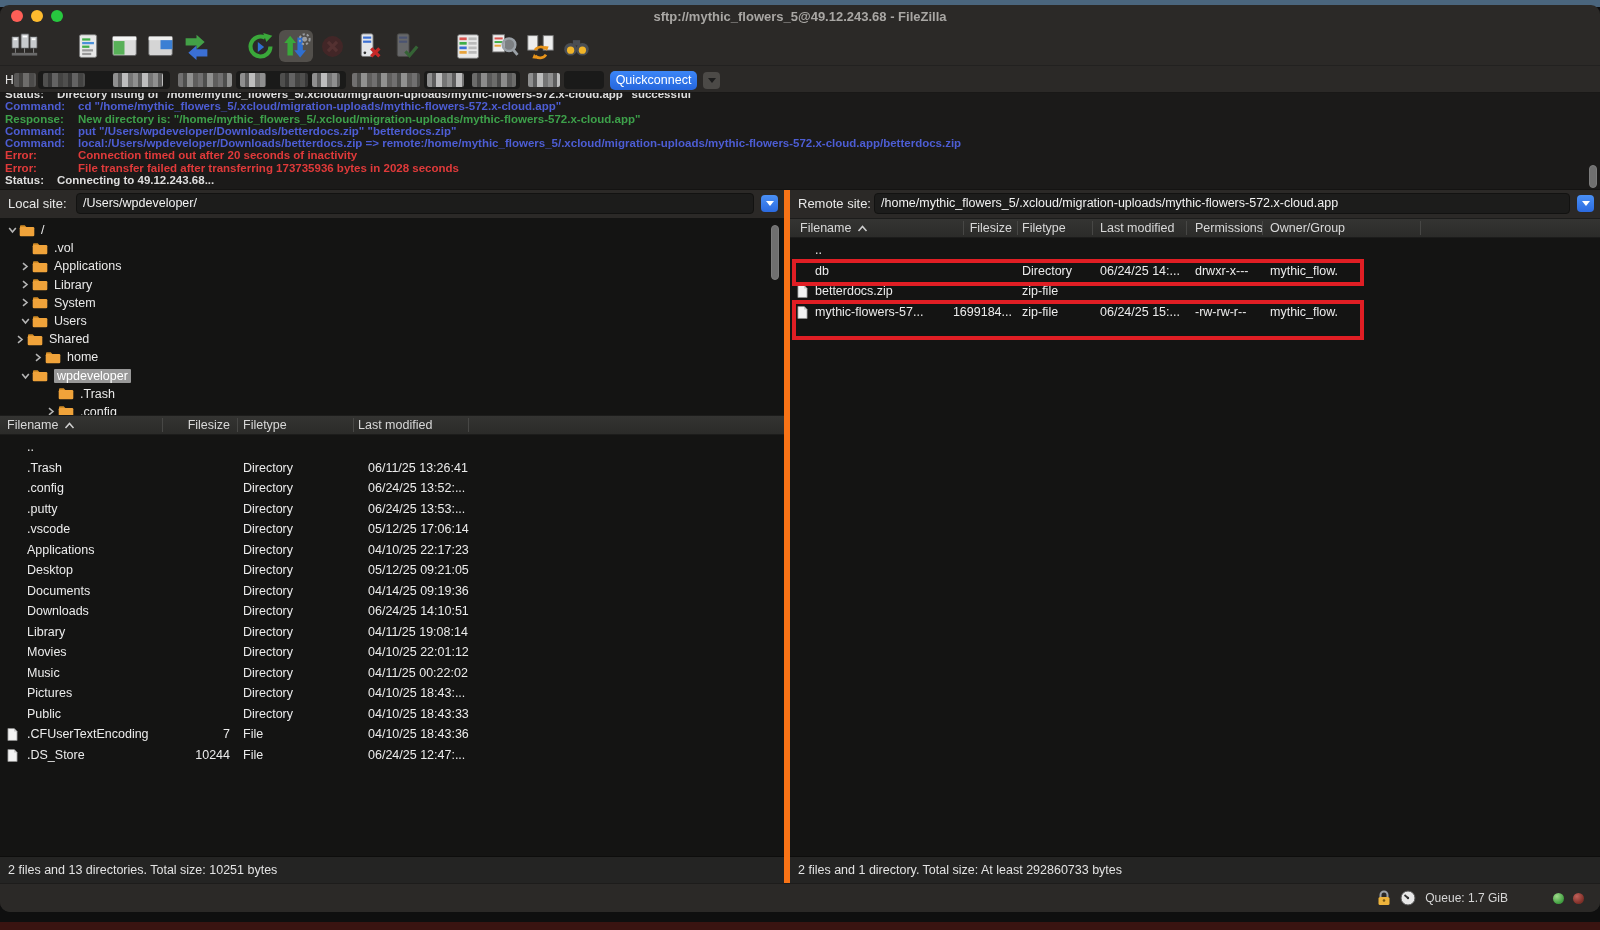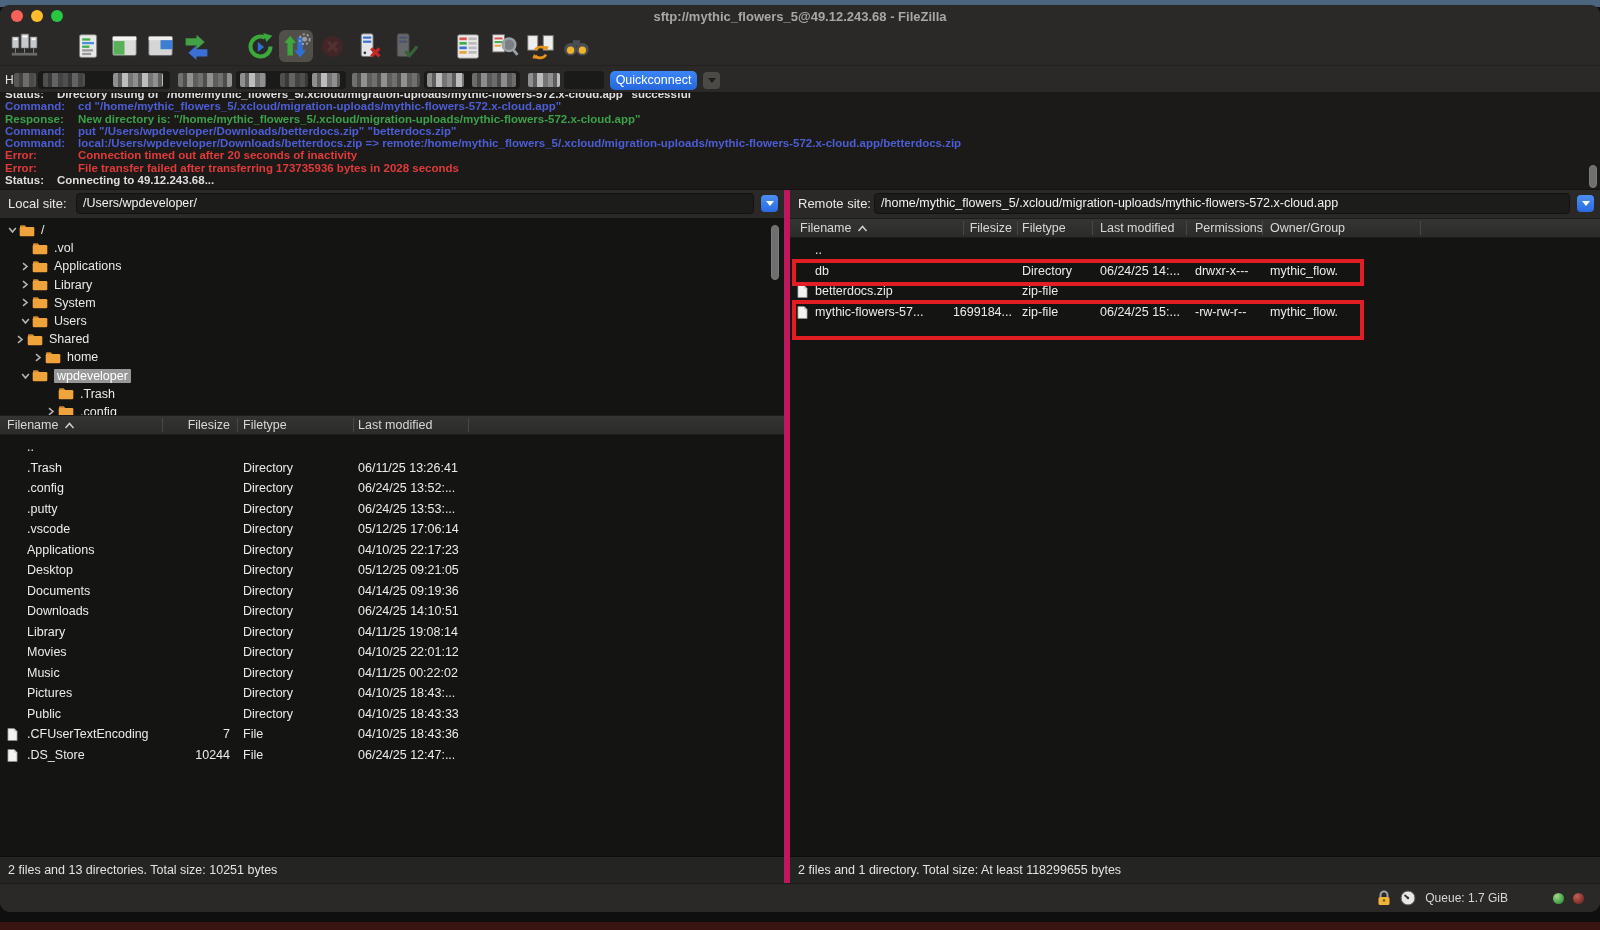--- a/index.html
+++ b/index.html
@@ -50,21 +50,21 @@
   .loglabel { width:50px; padding-left:5px; flex:none; }
   .logmsg { padding-left:28px; }
   .logline.st .logmsg { padding-left:7px; }
   .logline.st { color:#dedede; } .logline.cmd { color:var(--command); }
   .logline.resp { color:var(--response); } .logline.err { color:var(--error); }
 
   .vthumb { position:absolute; width:8px; background:#6f6f6f; border-radius:4px; border:1px solid #7c7c7c; }
   .logthumb { right:3px; top:72px; height:23px; }
 
   
-  .main { position:relative; height:693px; background:#be185d; display:flex; }
+  .main { position:relative; height:693px; background:#f97316; display:flex; }
   .pane { position:relative; background:#141413; height:693px; }
   .pane.local { width:784px; margin-right:6px; }
   .pane.remote { width:810px; }
 
   .sitebar { position:absolute; top:0; left:0; right:0; height:28px; background:#2b2927; }
   .sitelabel { position:absolute; left:8px; top:6px; font-size:13px; color:#e8e8e8; white-space:nowrap; }
   .siteinput { position:absolute; top:3px; right:30px; height:21px; background:#1c1c1b; border:1px solid #121211;
                border-radius:4px; color:#f2f2f2; font-size:12.5px; line-height:19px; padding-left:6px;
                white-space:nowrap; overflow:hidden; }
   .pane.local .siteinput { left:76px; }
@@ -92,21 +92,21 @@
   
   .flist { position:absolute; left:0; right:0; font-size:12.5px; color:#ececec; padding-top:2px; }
   .local-list { top:245px; bottom:27px; }
   .remote-list { top:48px; bottom:27px; }
   .frow { height:20.5px; position:relative; white-space:nowrap; }
   .frow span { position:absolute; top:0; line-height:20.5px; }
   .frow .ci { top:4px; left:7px; }
   .frow .ci svg { display:block; }
   .cn { left:27px; }
   .local-list .cs { left:150px; width:80px; text-align:right; }
-  .local-list .ct { left:243px; } .local-list .cm { left:358px; }
+  .local-list .ct { left:243px; } .local-list .cm { left:368px; }
   .remote-list .cn { left:25px; }
   .remote-list .cs { left:138px; width:84px; text-align:right; }
   .remote-list .ct { left:232px; } .remote-list .cm { left:310px; }
   .remote-list .cp { left:405px; } .remote-list .co { left:480px; }
 
   .annobox { position:absolute; left:2px; width:572px; border:4px solid var(--annotation); z-index:5; }
   .box1 { top:21px; height:27px; }
   .box2 { top:62px; height:40px; }
 
   .pstatus { position:absolute; left:0; right:0; bottom:0; height:27px; background:#242423; border-top:1px solid #0d0d0c;
@@ -809,21 +809,21 @@
             </span>
             <span class="cn">mythic-flowers-57...</span>
             <span class="cs">1699184...</span>
             <span class="ct">zip-file</span>
             <span class="cm">06/24/25 15:...</span>
             <span class="cp">-rw-rw-r--</span>
             <span class="co">mythic_flow.</span>
           </div>
         </div>
 
-      <div class="pstatus">2 files and 1 directory. Total size: At least 118299655 bytes</div>
+      <div class="pstatus">2 files and 1 directory. Total size: At least 292860733 bytes</div>
     </section>
   </div>
 
   <div class="bottombar">
     <svg width="14" height="16" viewBox="0 0 14 16">
       <path d="M3.5 7V5a3.5 3.5 0 0 1 7 0v2" stroke="#9aa0a6" stroke-width="2" fill="none"></path>
       <rect x="1.5" y="7" width="11" height="8" rx="1.5" fill="#eeb43c"></rect>
       <circle cx="7" cy="10.5" r="1.3" fill="#7a5a14"></circle>
     </svg>
     <svg width="16" height="16" viewBox="0 0 16 16">

